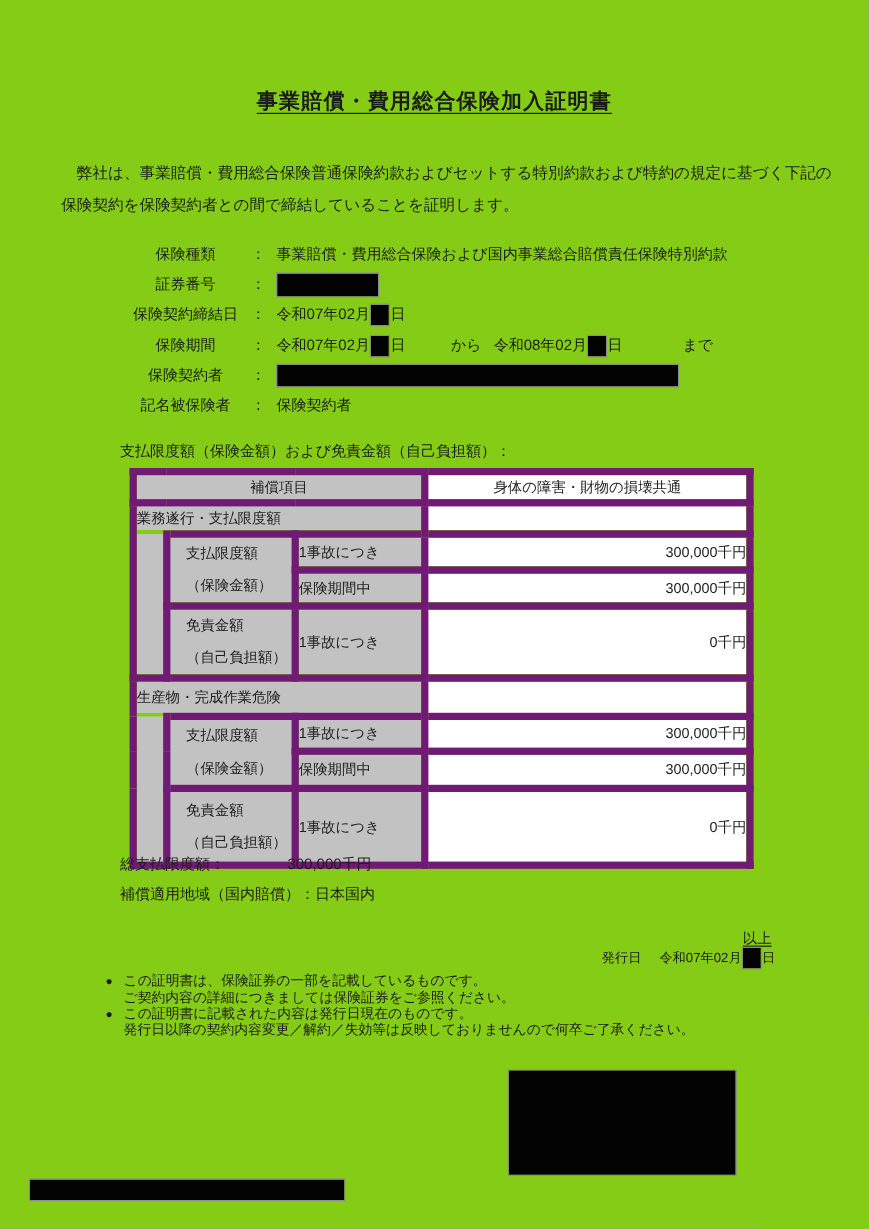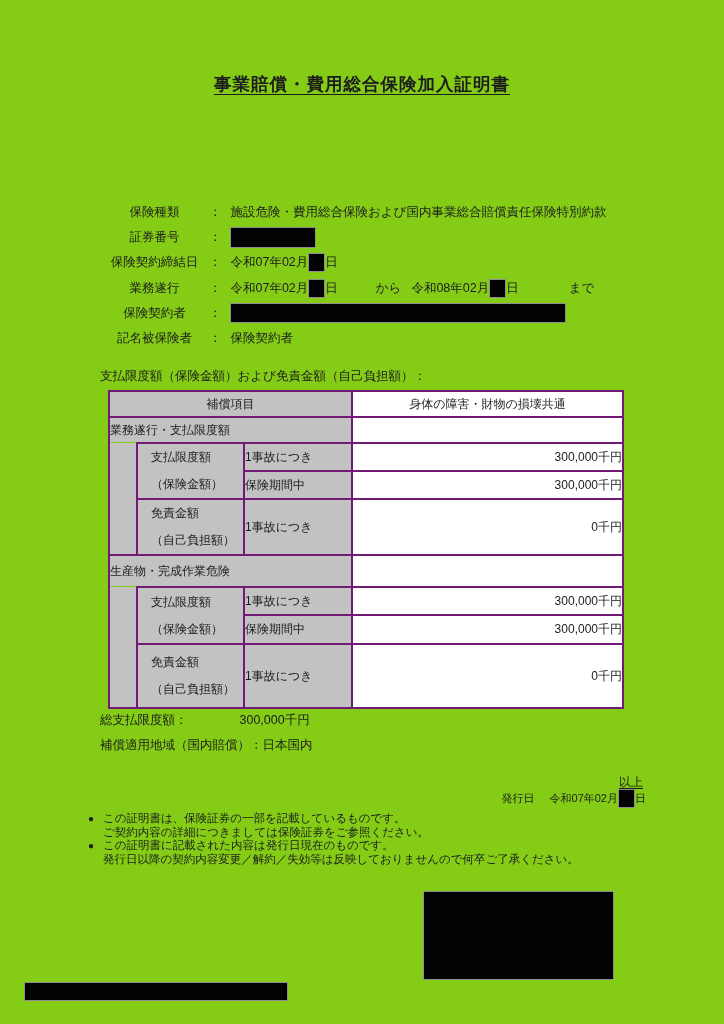--- a/index.html
+++ b/index.html
@@ -45,21 +45,21 @@
   .sp50{display:inline-block;width:50px;}
   
   .limits-heading{position:absolute;left:100px;top:368px;font-size:12.5px;white-space:nowrap;}
   
   .ctable{
     position:absolute;left:108px;top:390px;
     border-collapse:collapse;table-layout:fixed;
     font-size:12px;color:#1c1c1c;
   }
   .ctable td{
-    border:2px solid #701a75;
+    border:6px solid #701a75;
     padding:0;overflow:hidden;
   }
   .ctable{border:2px solid #2d2d2d;}
   .g{background:#c2c2c2;}
   .w{background:#ffffff;}
   .hdr{text-align:center;vertical-align:middle;}
   .sec{padding-left:4px;vertical-align:middle;border-bottom:none !important;}
   .stripA{border-top:none !important;}
   .lbl{vertical-align:middle;margin-top:28px;}
   .lbl .ln{padding-left:13px;line-height:27px;white-space:nowrap;}
@@ -90,27 +90,31 @@
 </style>
 </head>
 <body>
 
 <div class="page">
 
   <div class="title">
     <span>事業賠償・費用総合保険加入証明書</span>
   </div>
 
+  <div class="intro">
+    <div class="l1">弊社は、事業賠償・費用総合保険普通保険約款およびセットする特別約款および特約の規定に基づく下記の</div>
+    <div class="l2">保険契約を保険契約者との間で締結していることを証明します。</div>
+  </div>
 
   <div class="fields">
 
     <div class="frow">
       <span class="flabel">保険種類</span>
       <span class="fcolon">：</span>
-      <span class="fvalue">施設危険・費用総合保険および国内事業総合賠償責任保険特別約款</span>
+      <span class="fvalue">事業賠償・費用総合保険および国内事業総合賠償責任保険特別約款</span>
     </div>
 
     <div class="frow">
       <span class="flabel">証券番号</span>
       <span class="fcolon">：</span>
       <span class="fvalue">
           <span class="redact rd-policy"></span>
         </span>
     </div>
 
@@ -118,21 +122,21 @@
       <span class="flabel">保険契約締結日</span>
       <span class="fcolon">：</span>
       <span class="fvalue">
         <span>令和07年02月</span>
           <span class="redact rd-day"></span>
           <span>日</span>
       </span>
     </div>
 
     <div class="frow">
-      <span class="flabel">業務遂行</span>
+      <span class="flabel">保険期間</span>
       <span class="fcolon">：</span>
       <span class="fvalue">
         <span>令和07年02月</span>
           <span class="redact rd-day"></span>
           <span>日</span>
           <span class="sp38"></span>
           <span>から</span>
           <span class="sp10"></span>
           <span>令和08年02月</span>
           <span class="redact rd-day"></span>

